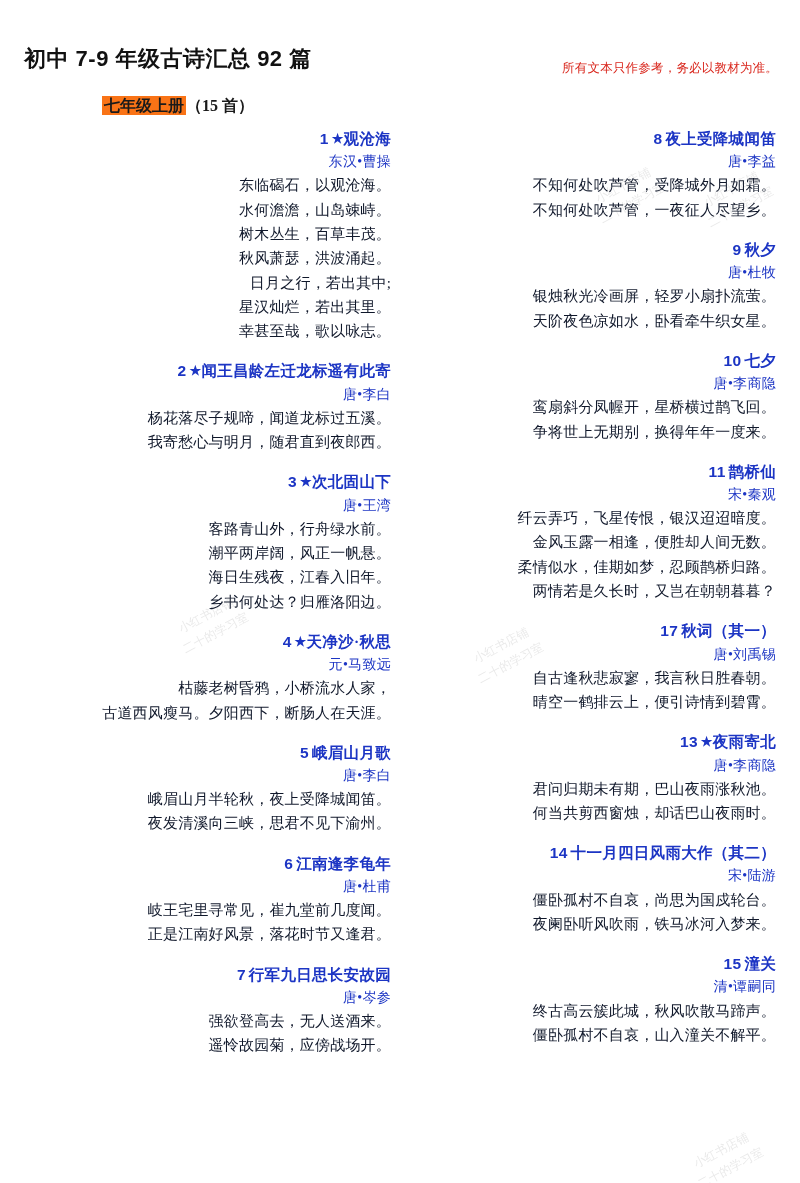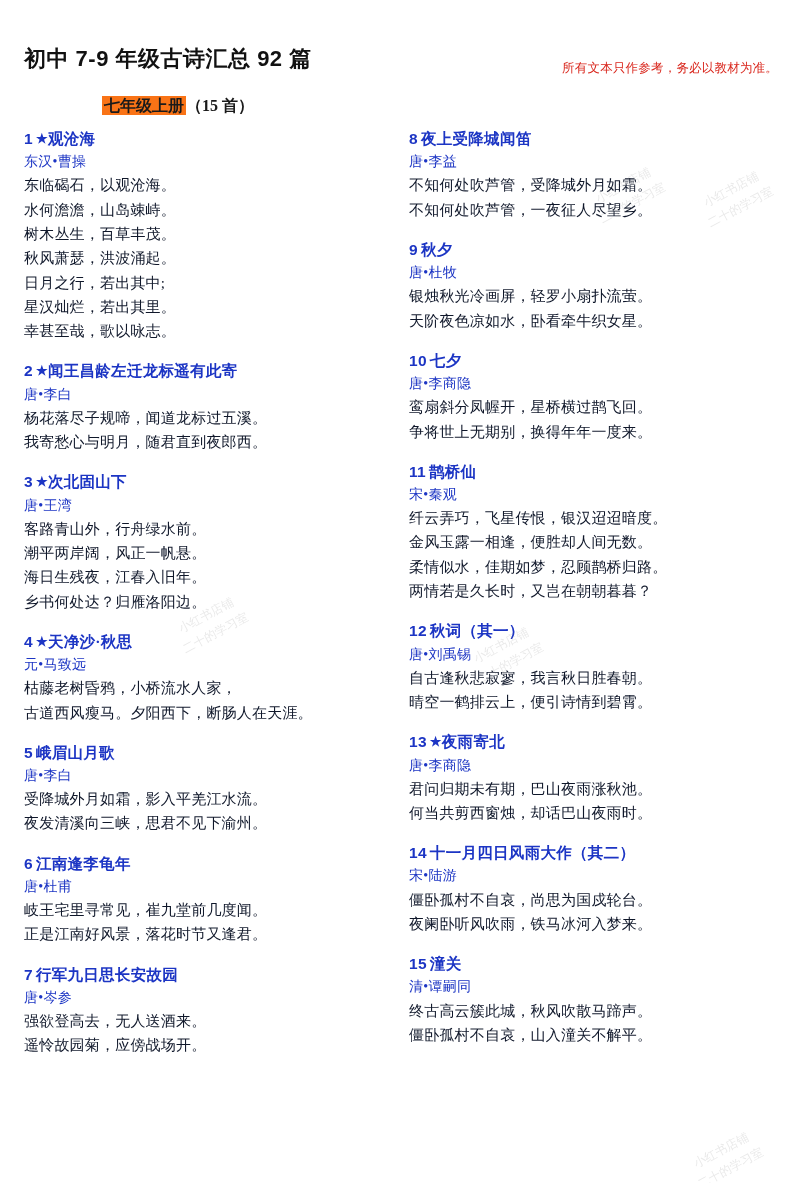--- a/index.html
+++ b/index.html
@@ -56,21 +56,21 @@
     display: flex;
     margin-top: 10px;
     gap: 18px;
   }
   .col {
     width: 367px;
     flex: 0 0 367px;
   }
   .poem {
     margin-bottom: 16px;
-    text-align: left;
+    text-align: right;
   }
   .poem-title {
     font-size: 15.5px;
     font-weight: bold;
     color: #1c35c4;
     line-height: 1.5;
     letter-spacing: 0.3px;
   }
   .poem-title .num {
     font-family: "Liberation Sans", sans-serif;
@@ -168,21 +168,21 @@
         <div class="poem-author">元•马致远</div>
         <div class="poem-line">枯藤老树昏鸦，小桥流水人家，</div>
         <div class="poem-line">古道西风瘦马。夕阳西下，断肠人在天涯。</div>
       </div>
 
       <div class="poem">
         <div class="poem-title">
           <span class="num">5</span><span class="star"></span><span>峨眉山月歌</span>
         </div>
         <div class="poem-author">唐•李白</div>
-        <div class="poem-line">受降城外月如霜，影入平羌江水流。</div>
+        <div class="poem-line">峨眉山月半轮秋，夜上受降城闻笛。</div>
         <div class="poem-line">夜发清溪向三峡，思君不见下渝州。</div>
       </div>
 
       <div class="poem">
         <div class="poem-title">
           <span class="num">6</span><span class="star"></span><span>江南逢李龟年</span>
         </div>
         <div class="poem-author">唐•杜甫</div>
         <div class="poem-line">岐王宅里寻常见，崔九堂前几度闻。</div>
         <div class="poem-line">正是江南好风景，落花时节又逢君。</div>
@@ -234,21 +234,21 @@
         </div>
         <div class="poem-author">宋•秦观</div>
         <div class="poem-line">纤云弄巧，飞星传恨，银汉迢迢暗度。</div>
         <div class="poem-line">金风玉露一相逢，便胜却人间无数。</div>
         <div class="poem-line">柔情似水，佳期如梦，忍顾鹊桥归路。</div>
         <div class="poem-line">两情若是久长时，又岂在朝朝暮暮？</div>
       </div>
 
       <div class="poem">
         <div class="poem-title">
-          <span class="num">12</span><span class="star"></span><span>秋词（其一）</span>
+          <span class="num">17</span><span class="star"></span><span>秋词（其一）</span>
         </div>
         <div class="poem-author">唐•刘禹锡</div>
         <div class="poem-line">自古逢秋悲寂寥，我言秋日胜春朝。</div>
         <div class="poem-line">晴空一鹤排云上，便引诗情到碧霄。</div>
       </div>
 
       <div class="poem">
         <div class="poem-title">
           <span class="num">13</span><span class="star">★</span><span>夜雨寄北</span>
         </div>

